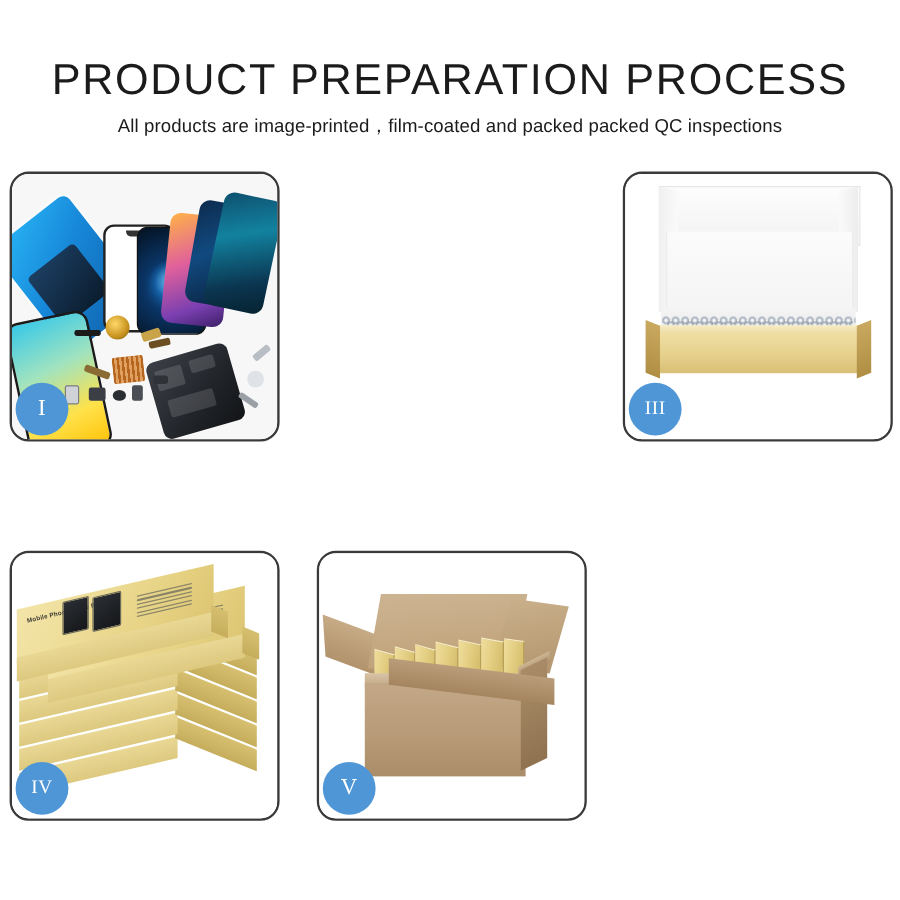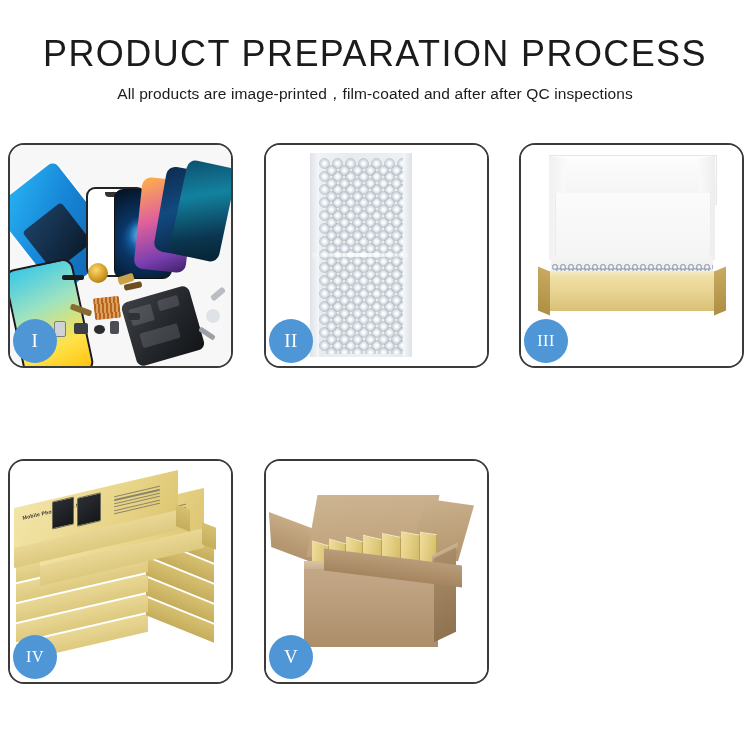--- a/index.html
+++ b/index.html
@@ -14,21 +14,21 @@
 
   
   .header{position:absolute;left:0;top:0;width:750px;text-align:center;}
   .title{
     margin:0;
     font-size:36px;
     line-height:40px;
     font-weight:400;
     letter-spacing:1.4px;
     color:#1b1b1b;
-    padding-top:34px;
+    padding-top:46px;
     white-space:nowrap;
     font-family:"Liberation Sans","DejaVu Sans",sans-serif;
   }
   .subtitle{
     margin:0;
     padding-top:11px;
     font-size:15.5px;
     line-height:18px;
     font-weight:400;
     letter-spacing:.1px;
@@ -361,21 +361,21 @@
     background:rgba(120,98,70,.4);
   }
 </style>
 </head>
 <body>
 
 <div class="page">
 
   <div class="header">
     <h1 class="title">PRODUCT PREPARATION PROCESS</h1>
-    <p class="subtitle">All products are image-printed，film-coated and after after QC inspections</p>
+    <p class="subtitle">All products are image-printed，film-coated and packed packed QC inspections</p>
   </div>
 
   <div class="grid">
 
     <div class="card c1">
       <div class="photo">
         <div class="bg1"></div>
         <div class="lcd lcd-blue"></div>
         <div class="lcd lcd-white"></div>
         <div class="lcd lcd-dark"></div>
@@ -401,35 +401,20 @@
         <div class="tinypart tp9"></div>
         <div class="tinypart tp10"></div>
         <div class="tinypart tp11"></div>
         <div class="tinypart tp12"></div>
       </div>
       <div class="badge">
         <span>I</span>
       </div>
     </div>
 
-    <div class="card c2">
-      <div class="photo">
-        <div class="bg2"></div>
-        <div class="pouch">
-          <div class="bubbles"></div>
-          <div class="bubbles2"></div>
-        </div>
-        <div class="pouchEdgeL"></div>
-        <div class="pouchEdgeR"></div>
-        <div class="pouchSeam"></div>
-      </div>
-      <div class="badge">
-        <span>II</span>
-      </div>
-    </div>
 
     <div class="card c3">
       <div class="photo">
         <div class="bg3"></div>
         <div class="wbox-lid"></div>
         <div class="wbox-lidL"></div>
         <div class="wbox-lidR"></div>
         <div class="wbox-back"></div>
         <div class="wbox-inner"></div>
         <div class="innerBubbles"></div>

